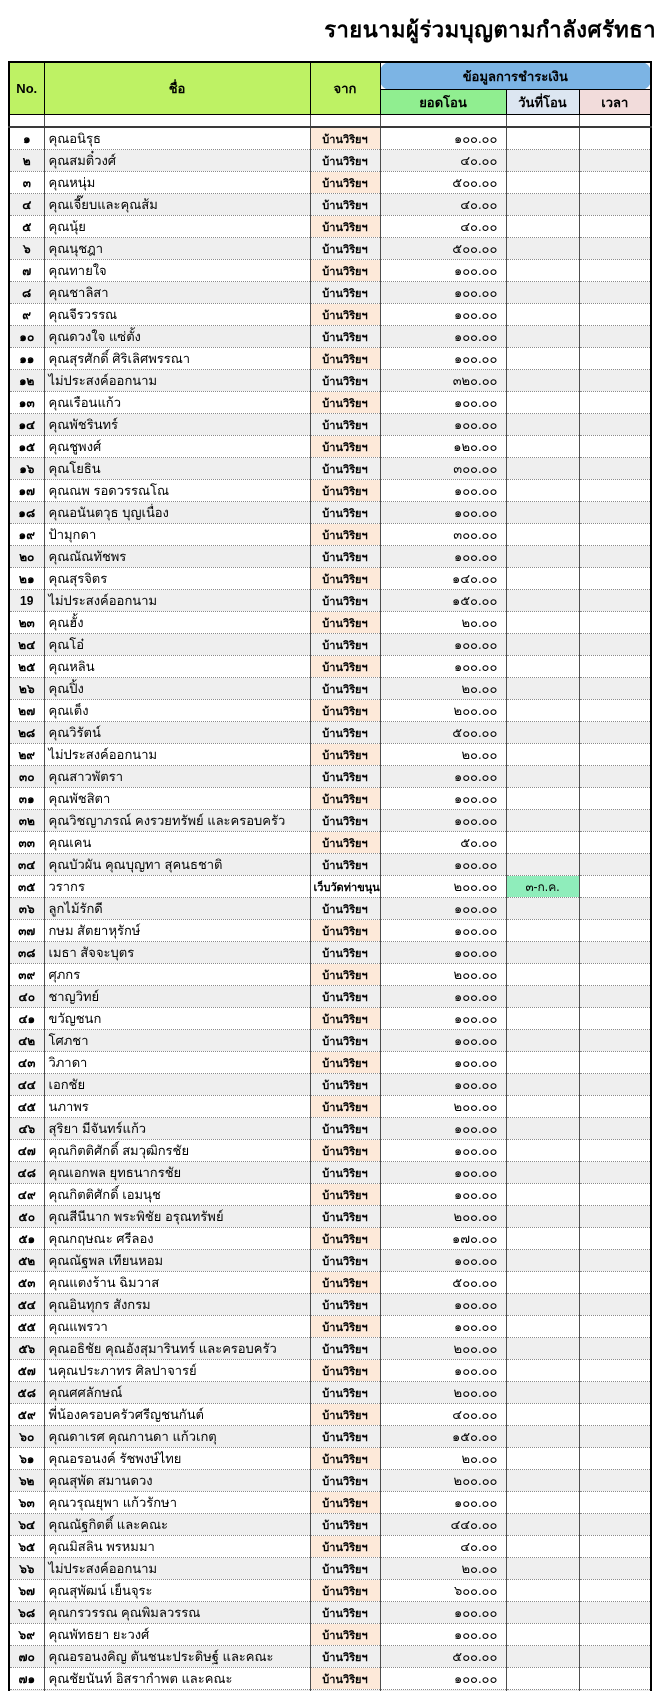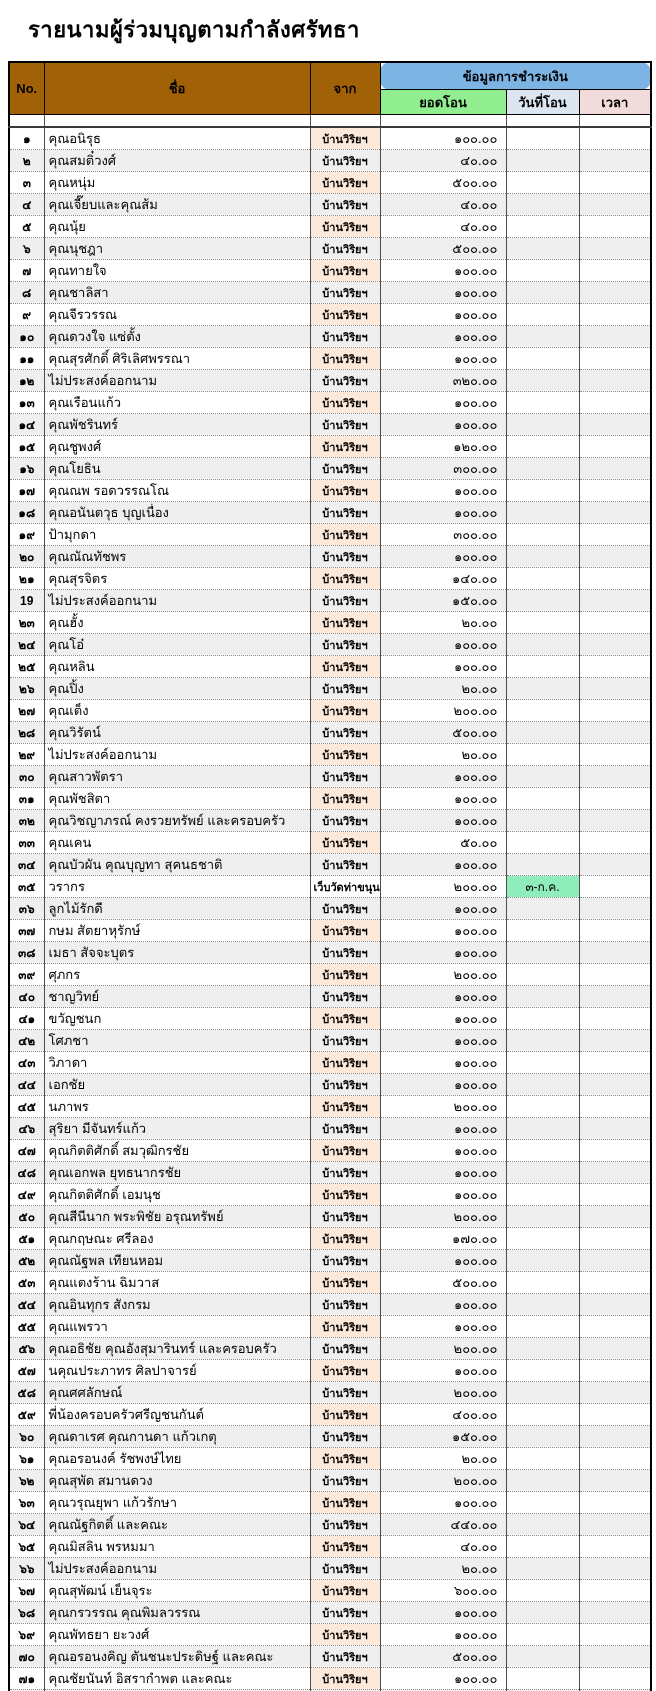--- a/index.html
+++ b/index.html
@@ -4,21 +4,21 @@
 <style>
   html,body{margin:0;padding:0;background:#ffffff;}
   body{
     width:656px;
     font-family:"Liberation Sans","DejaVu Sans",sans-serif;
     color:#000;
   }
   .page-title{
     padding-top:12px;
     margin:0 0 14px 0;
-    text-align:left;
+    text-align:right;
     font-size:22px;
     font-weight:bold;
     letter-spacing:0.5px;
     padding-left:28px;
   }
   table.donor-table{
     table-layout:fixed;
     border-collapse:collapse;
     width:642px;
     margin-left:8px;
@@ -28,21 +28,21 @@
   col.c-name{width:266px;}
   col.c-from{width:70px;}
   col.c-amount{width:126px;}
   col.c-date{width:73px;}
   col.c-time{width:72px;}
 
   thead th{
     border:1px solid #000;
     font-size:13px;
     font-weight:bold;
-    background:#a16207;
+    background:#bef264;
     padding:0 2px;
   }
   thead tr.hrow1 th{height:26px;}
   thead tr.hrow2 th{height:24px;}
   th.pay-group{background:var(--c-pay,#7CB4E4);border-radius:10px;}
   th.h-amount{background:var(--c-amt,#90EE90);margin-top:24px;}
   th.h-date{background:var(--c-date,#DCE6F1);}
   th.h-time{background:var(--c-time,#F2DCDB);text-align:center;}
 
   tbody td{

